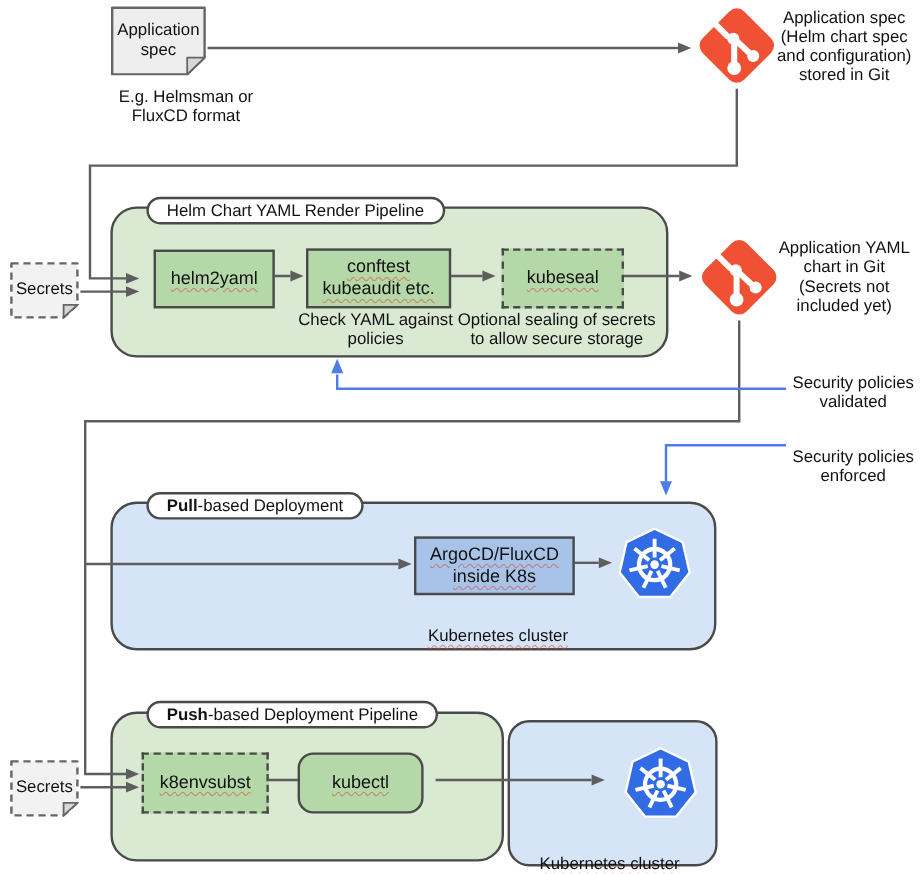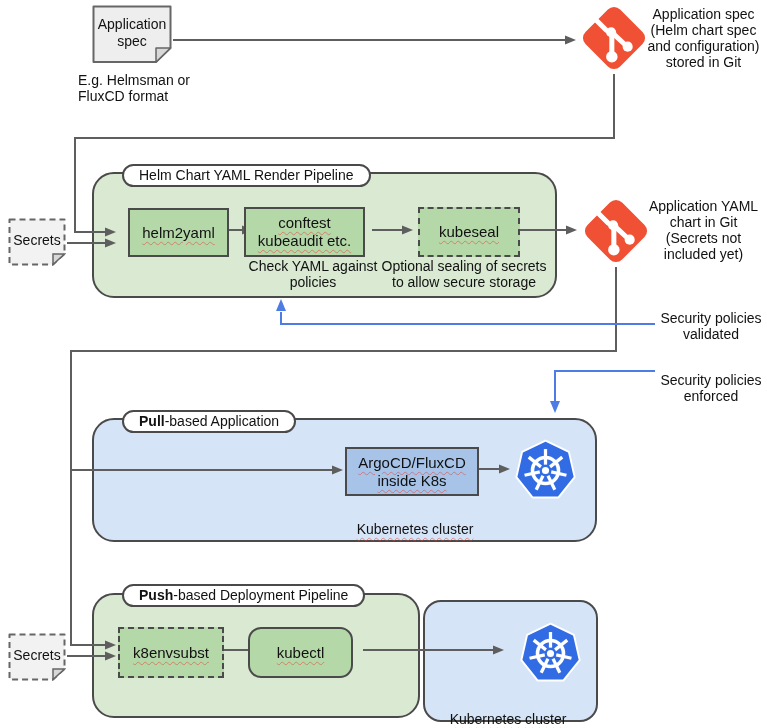--- a/index.html
+++ b/index.html
@@ -9,21 +9,21 @@
   .container.green{background:var(--green-container);}
   .container.blue{background:var(--blue-container);}
   .overlay{position:absolute;left:0;top:0;z-index:2;pointer-events:none;}
   .node{position:absolute;z-index:3;display:flex;align-items:center;justify-content:center;
         text-align:center;font-size:15px;line-height:18px;white-space:pre-line;}
   .stepbox{border:2.5px solid var(--border-dark);background:var(--green-box);}
   .stepbox.dashed{border-style:dashed;}
   .bluebox{border:2.5px solid var(--border-dark);background:var(--blue-box);}
   .caption{position:absolute;z-index:3;font-size:14px;line-height:16px;text-align:center;
            white-space:pre-line;}
-  .caption.left{text-align:left;}
+  .caption.left{text-align:center;margin-left:12px;}
   .pill{position:absolute;z-index:4;background:#fff;border:2px solid var(--border-dark);
         border-radius:999px;height:19px;line-height:19px;padding:0 15px;font-size:14px;
         white-space:nowrap;}
   .pill b{font-weight:bold;}
   .icon{position:absolute;z-index:3;}
   .notelabel{position:absolute;z-index:4;display:flex;align-items:center;justify-content:center;
              text-align:center;font-size:14px;line-height:17px;white-space:pre-line;}
   .sq{text-decoration-line:underline;text-decoration-style:wavy;
       text-decoration-color:rgba(220,60,50,.5);text-decoration-thickness:1px;
       text-underline-offset:3px;}
@@ -101,21 +101,21 @@
 (Helm chart spec
 and configuration)
 stored in Git</div>
 
   <div class="pill" style="left:122px;top:164px;">
     <span>Helm Chart YAML Render Pipeline</span>
   </div>
   <div class="node stepbox" style="left:128px;top:208px;width:97px;height:45px;">
     <span class="sq">helm2yaml</span>
   </div>
-  <div class="node stepbox" style="left:244px;top:207px;width:117px;height:46px;justify-content:center;">
+  <div class="node stepbox" style="left:255px;top:207px;width:117px;height:46px;justify-content:center;">
     <span class="sq">conftest
 kubeaudit etc.</span>
   </div>
   <div class="node stepbox dashed" style="left:418px;top:207px;width:98px;height:46px;">
     <span class="sq">kubeseal</span>
   </div>
   <div class="caption" style="left:238px;top:258px;width:150px;">Check YAML against
 policies</div>
   <div class="caption" style="left:368px;top:258px;width:192px;">Optional sealing of secrets
 to allow secure storage</div>
@@ -147,21 +147,21 @@
   </svg>
   <div class="notelabel" style="left:8px;top:218px;width:58px;height:45px;">Secrets</div>
 
   <svg class="icon" style="left:8px;top:633px;" width="58" height="48" viewBox="0 0 58 48">
     <path d="M1.5 1.5 H56.5 V36 L45 46.5 H1.5 Z" fill="#f2f2f2" stroke="#666" stroke-width="2" stroke-linejoin="round" stroke-dasharray="6 4"></path>
     <path d="M56.5 36 L45 36 L45 46.5 Z" style="fill:var(--note-fold)" stroke="#666" stroke-width="1.5"></path>
   </svg>
   <div class="notelabel" style="left:8px;top:633px;width:58px;height:45px;">Secrets</div>
 
   <div class="pill" style="left:122px;top:410px;">
-    <b>Pull</b><span>-based Application</span>
+    <b>Pull</b><span>-based Deployment</span>
   </div>
   <div class="node bluebox" style="left:345px;top:447px;width:130px;height:45px;">
     <span class="sq">ArgoCD/FluxCD
 inside K8s</span>
   </div>
   <svg class="icon" style="left:513px;top:438px;" width="65" height="65" viewBox="0 0 100 100">
     <polygon points="50,4 86,21.3 94.9,60.2 70,91.5 30,91.5 5.2,60.2 14,21.3" style="fill:var(--k8s-blue)" stroke="#fff" stroke-width="3" stroke-linejoin="round"></polygon>
     <circle cx="50" cy="50" r="20" fill="none" stroke="#fff" stroke-width="5.5"></circle>
     <circle cx="50" cy="50" r="5.5" fill="#fff"></circle>
     <g stroke="#fff" stroke-width="5">

